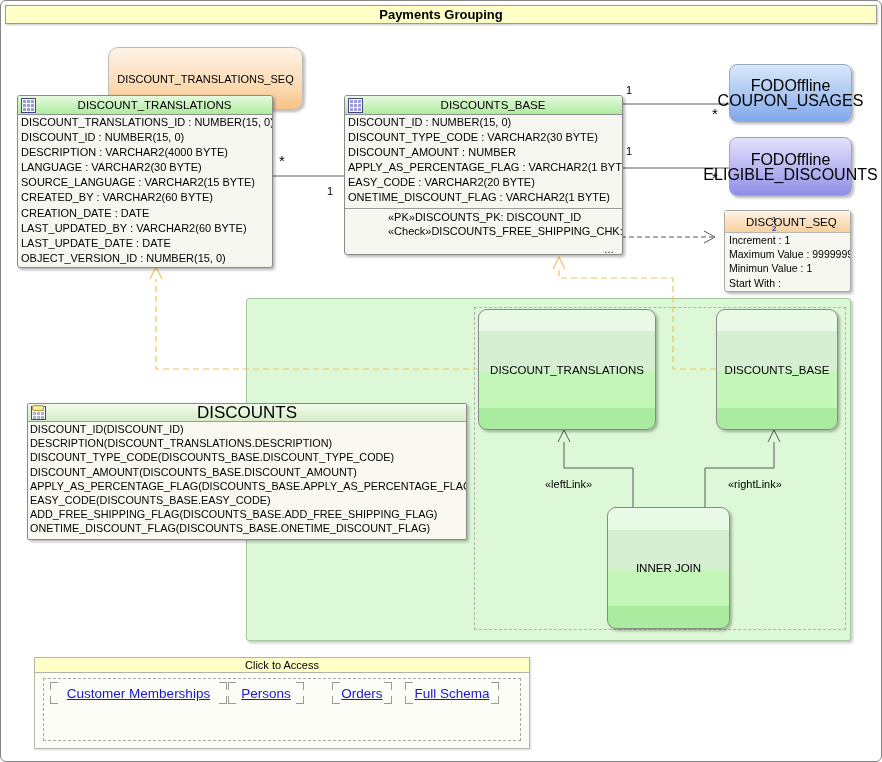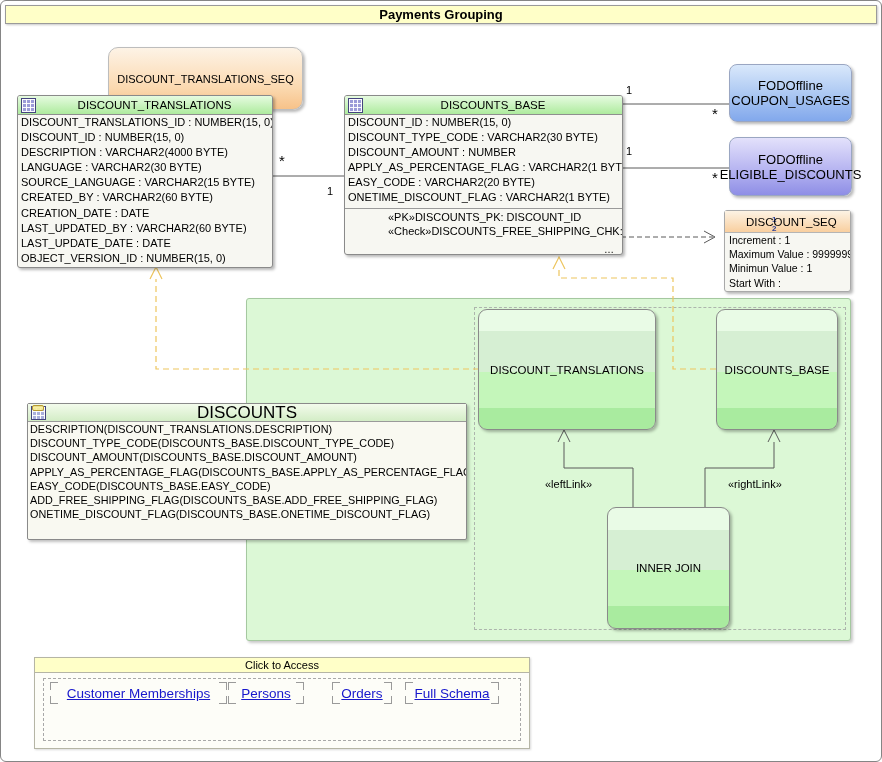--- a/index.html
+++ b/index.html
@@ -35,21 +35,21 @@
   #t1{left:16px;top:94px;width:254px;height:171px;}
   #t2{left:343px;top:94px;width:277px;height:158px;}
   .keysep{border-top:1px solid #9a9a9a;margin:2px 0 1px 0;}
   .krow{height:14.6px;line-height:14.8px;font-size:11px;padding-left:3px;
     white-space:nowrap;overflow:hidden;margin-left:40px;}
   .ellip{position:absolute;right:8px;bottom:1px;font-size:10px;line-height:6px;}
 
   
   .ext{width:121px;border-radius:8px;border:1px solid #9aa6c2;
     box-shadow:2px 2px 3px rgba(0,0,0,.28);display:flex;flex-direction:column;
-    align-items:center;justify-content:center;font-size:13px;z-index:10;line-height:15px;}
+    align-items:center;justify-content:center;font-size:16px;z-index:10;line-height:15px;}
   #coupon{left:728px;top:63px;height:56px;
     background:linear-gradient(#d9e8fb,#a9c6f2 55%,#82a8ec);}
   #eligible{left:728px;top:136px;height:57px;
     background:linear-gradient(#e3e1fb,#b7b5f1 55%,#8e8ee6);}
 
   
   #dseq{left:723px;top:209px;width:125px;height:80px;background:#f7f7f2;
     border:1px solid #a9a9a9;border-radius:3px;box-shadow:2px 2px 3px rgba(0,0,0,.28);z-index:10;}
   #dseq .hd{height:21px;display:flex;align-items:center;gap:3px;padding:0 3px;
     background:linear-gradient(#fdf3e4,#f9cf9f);border-bottom:1px solid #b5b5b5;font-size:11.5px;}
@@ -232,20 +232,21 @@
   </div>
   <div class="abs linklabel" id="lbl-left">«leftLink»</div>
   <div class="abs linklabel" id="lbl-right">«rightLink»</div>
 
   <div class="abs" id="vbox">
     <div class="hd">
       <span class="view-icon"></span>
       <span>DISCOUNTS</span>
     </div>
     <div>
+      <div class="vrow">DISCOUNT_ID(DISCOUNT_ID)</div>
       <div class="vrow">DESCRIPTION(DISCOUNT_TRANSLATIONS.DESCRIPTION)</div>
       <div class="vrow">DISCOUNT_TYPE_CODE(DISCOUNTS_BASE.DISCOUNT_TYPE_CODE)</div>
       <div class="vrow">DISCOUNT_AMOUNT(DISCOUNTS_BASE.DISCOUNT_AMOUNT)</div>
       <div class="vrow">APPLY_AS_PERCENTAGE_FLAG(DISCOUNTS_BASE.APPLY_AS_PERCENTAGE_FLAG)</div>
       <div class="vrow">EASY_CODE(DISCOUNTS_BASE.EASY_CODE)</div>
       <div class="vrow">ADD_FREE_SHIPPING_FLAG(DISCOUNTS_BASE.ADD_FREE_SHIPPING_FLAG)</div>
       <div class="vrow">ONETIME_DISCOUNT_FLAG(DISCOUNTS_BASE.ONETIME_DISCOUNT_FLAG)</div>
     </div>
   </div>
 

